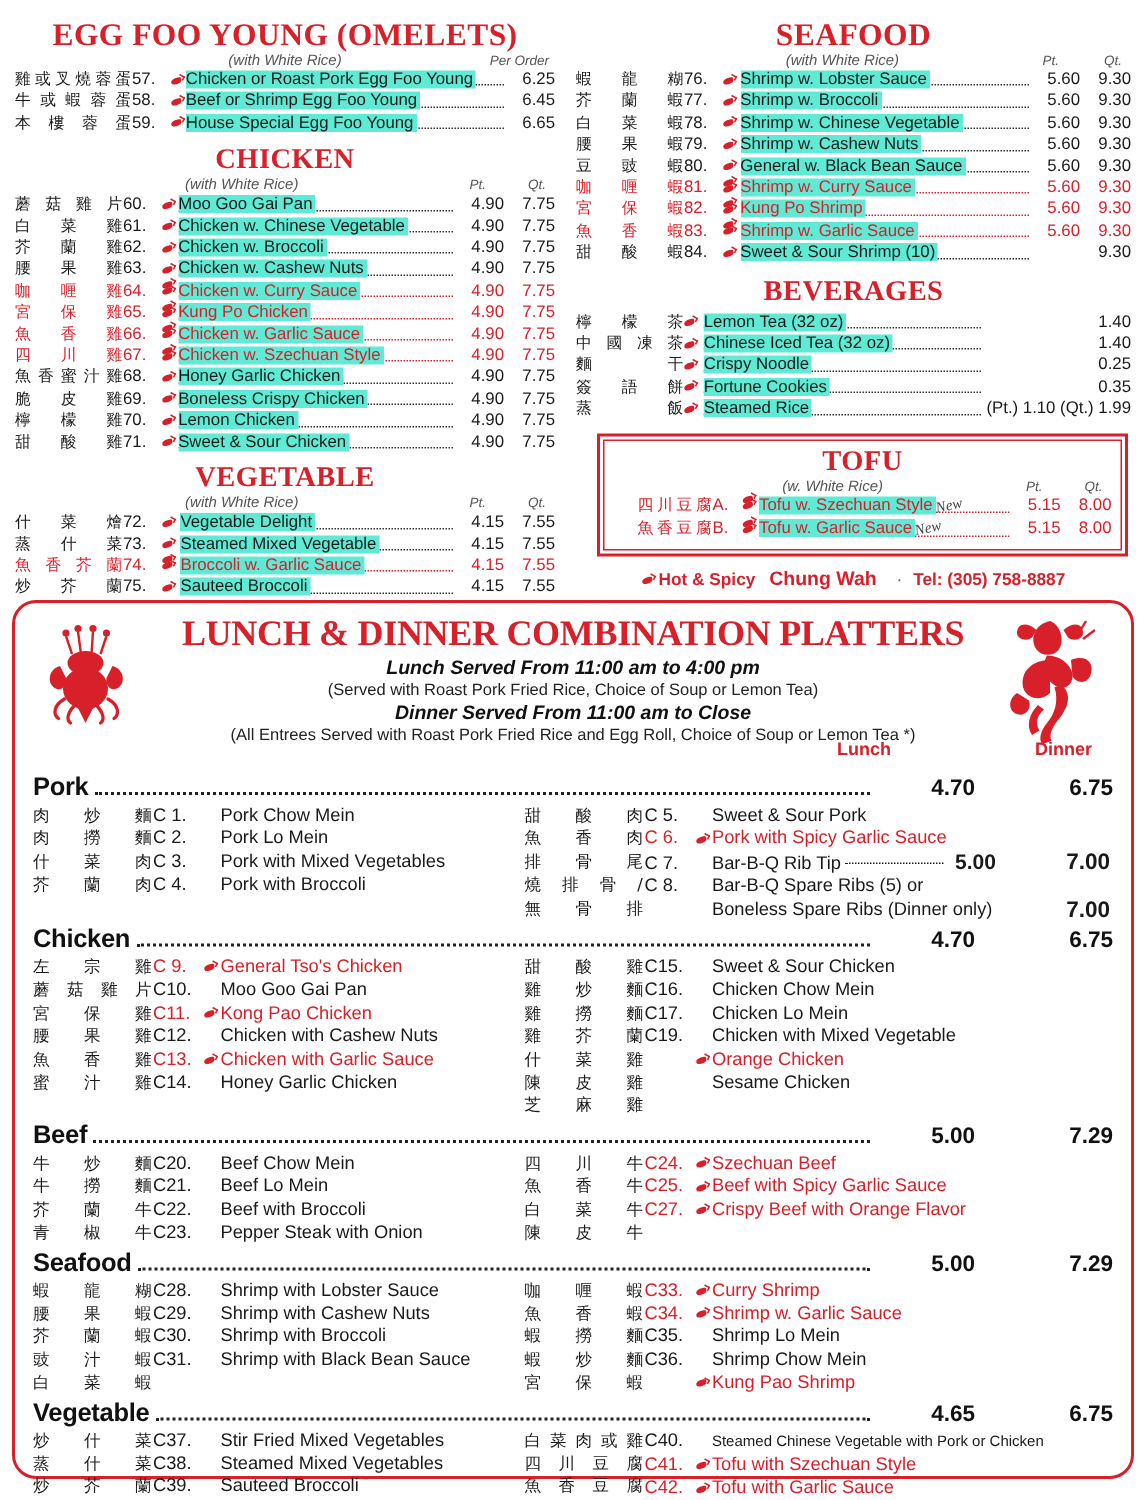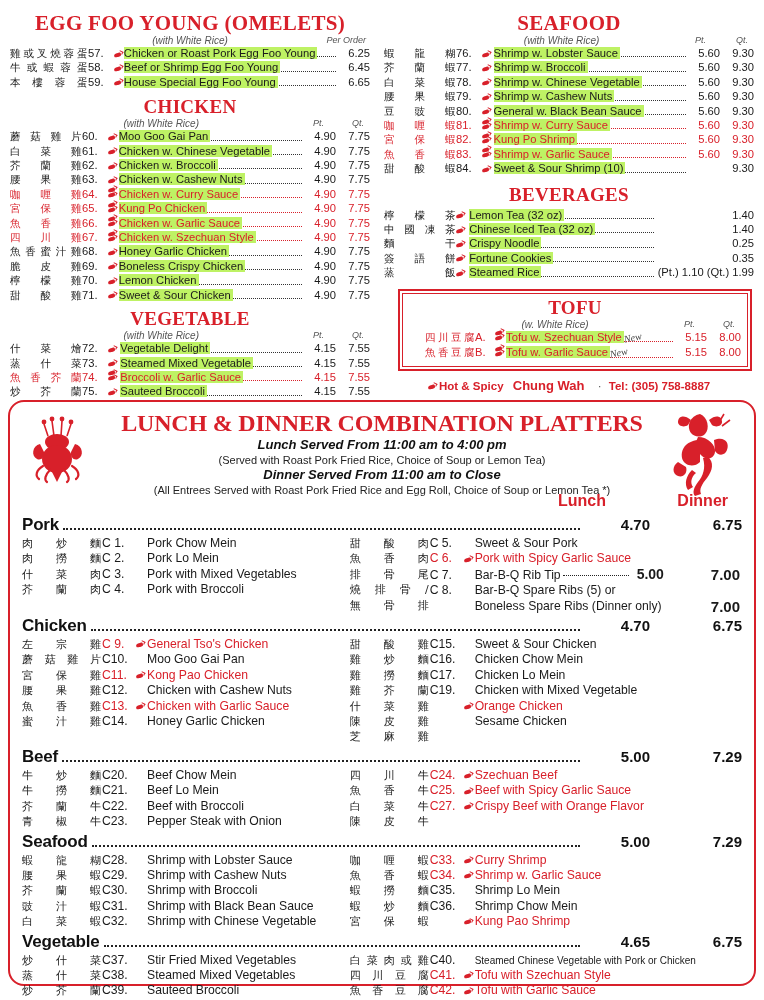--- a/index.html
+++ b/index.html
@@ -46,21 +46,21 @@
     letter-spacing:.5px;
     text-align:justify;
     text-align-last:justify;
     width:72px;
     padding-right:3px;
   }
   td.cn.wide { width:78px; }
   td.num { width:26px; text-align:left; padding-right:1px; }
   td.chili { width:9px; }
   td.name { width:auto; position:relative; overflow:hidden; }
-  td.name .lbl { background:#bef264; padding-right:2px; }
+  td.name .lbl { background:#5eead4; padding-right:2px; }
   td.name .dots {
     position:absolute; left:0; right:0; bottom:3px;
     border-bottom:1.2px dotted #333; z-index:-1;
   }
   td.p1, td.p2 { text-align:right; width:34px; padding-left:4px; }
   tr.hot td { color:#d8202a; }
   tr.hot td.name .dots { border-bottom-color:#d8202a; }
 
   .chili {
     display:inline-block;
@@ -138,21 +138,21 @@
 
   .logo-lobster, .logo-dragon {
     position:absolute; top:4px;
     color:#d8202a;
   }
   .logo-lobster { left:8px; }
   .logo-dragon  { right:10px; top:0px; }
 
   .lunch-dinner-hdr {
     position:absolute; right:14px; top:82px;
-    font-size:16px; font-weight:bold; color:#d8202a;
+    font-size:12px; font-weight:bold; color:#d8202a;
     width:170px; display:flex; justify-content:space-between;
   }
 
   .cat-block { margin-top:2px; }
   .cat-line { position:relative; display:flex; align-items:baseline; }
   .cat-name {
     font-size:17px; font-weight:bold; color:#111;
     letter-spacing:-.2px; padding-right:4px;
   }
   .cat-dots { flex:1; border-bottom:2px dotted #222; margin-bottom:4px; }
@@ -879,25 +879,20 @@
                 <div class="cc-row">
                   <span class="cc-code">C30.</span>
                   <span class="cc-chili"></span>
                   <span class="cc-label">Shrimp with Broccoli</span>
                 </div>
                 <div class="cc-row">
                   <span class="cc-code">C31.</span>
                   <span class="cc-chili"></span>
                   <span class="cc-label">Shrimp with Black Bean Sauce</span>
                 </div>
-                <div class="cc-row">
-                  <span class="cc-code">C32.</span>
-                  <span class="cc-chili"></span>
-                  <span class="cc-label">Shrimp with Chinese Vegetable</span>
-                </div>
               </div>
             </div>
             <div class="cat-col right">
               <div class="cc-cn">
                 <span class="ln">咖喱蝦</span>
                 <span class="ln">魚香蝦</span>
                 <span class="ln">蝦撈麵</span>
                 <span class="ln">蝦炒麵</span>
                 <span class="ln">宮保蝦</span>
               </div>

